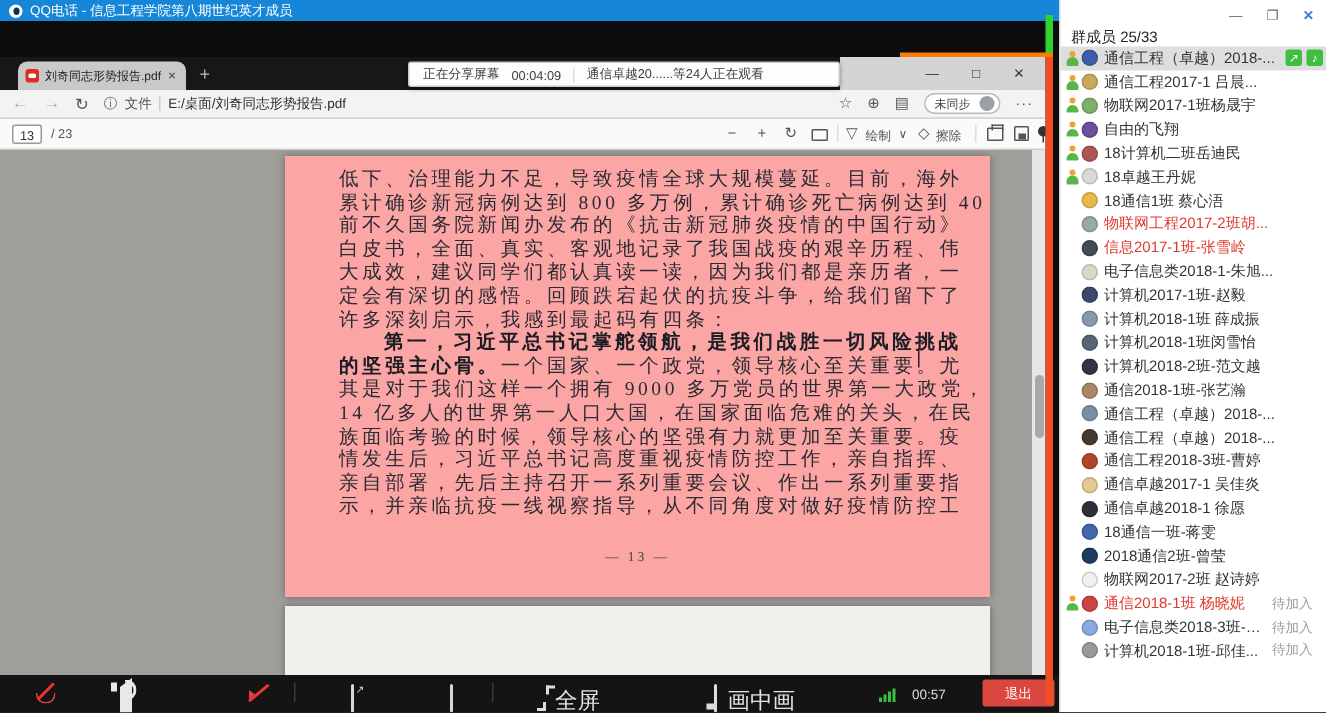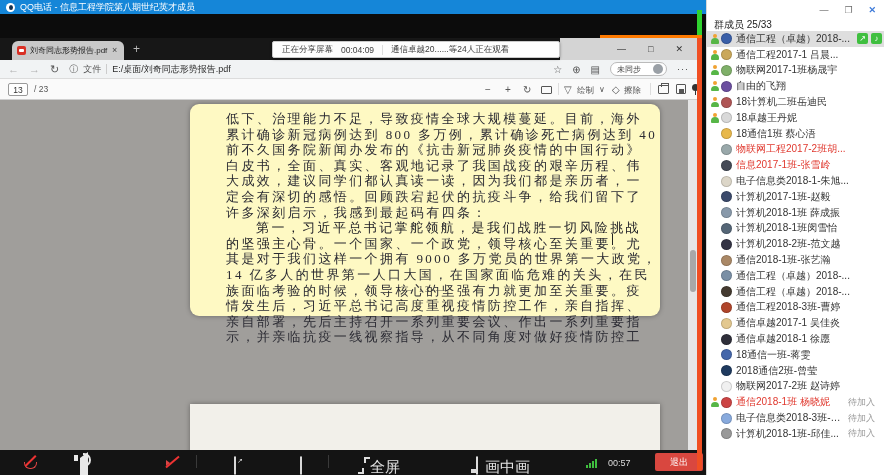--- a/index.html
+++ b/index.html
@@ -41,21 +41,21 @@
   .toolbar { position:absolute; left:0; top:60px; width:697px; height:19px; background:#f1f3f4;
     border-bottom:1px solid #dcdcdc; display:flex; align-items:center; padding:0 8px; gap:10px; }
   .nav { font-size:11px; color:#b0b0b0; }
   .nav.on { color:#555; }
   .addr { display:flex; align-items:center; gap:5px; flex:1 1 auto; }
   .addr .info { font-size:9px; color:#666; }
   .addr .proto { font-size:9px; color:#555; }
   .addr .bar { width:1px; height:10px; background:#ccc; }
   .addr .url { font-size:9px; color:#2c2c2c; white-space:nowrap; }
   .tb-ic { font-size:10px; color:#555; }
-  .profile-pill { display:flex; align-items:center; gap:12px; border:1px solid #bbb; border-radius:9px;
+  .profile-pill { display:flex; align-items:center; gap:6px; border:1px solid #bbb; border-radius:9px;
     background:#fff; height:14px; padding:0 3px 0 6px; }
   .profile-pill .lbl { font-size:8px; color:#444; white-space:nowrap; }
   .profile-pill .ava { width:10px; height:10px; border-radius:50%; background:#9aa0a6; }
   .dots { font-size:9px; color:#444; letter-spacing:1px; }
 
   
   .pdfbar { position:absolute; left:0; top:79px; width:697px; height:21px; background:#fafafa;
     border-bottom:1px solid #cfcfcf; }
   .pagebox { position:absolute; left:8px; top:4px; width:20px; height:13px; background:#fff;
     border:1px solid #9a9a9a; border-radius:2px; font-size:8.5px; color:#333; text-align:center; line-height:12px; }
@@ -66,28 +66,28 @@
   .fitrect { position:absolute; top:7px; width:11px; height:8px; border:1px solid #555; border-radius:1px; }
   .mini-print { position:absolute; top:6px; width:11px; height:9px; border:1px solid #555; border-radius:1px; }
   .mini-print:before { content:""; position:absolute; left:2px; top:-3px; width:6px; height:3px; border:1px solid #555; border-bottom:none; }
   .mini-save { position:absolute; top:5px; width:10px; height:10px; border:1px solid #555; border-radius:1px; }
   .mini-save:after { content:""; position:absolute; left:2px; bottom:0; width:5px; height:4px; background:#555; }
   .mini-pin { position:absolute; top:5px; width:7px; height:7px; background:#333; border-radius:50%; }
   .mini-pin:after { content:""; position:absolute; left:3px; top:6px; width:1px; height:5px; background:#333; }
 
   
   .pdfarea { position:absolute; left:0; top:100px; width:697px; height:350px; background:#a09e9b; overflow:hidden; }
-  .page1 { position:absolute; left:190px; top:4px; width:470px; height:212px; background:#fef9c3;
-    box-shadow:0 0 5px rgba(0,0,0,.35);border-radius:9px; }
+  .page1 { position:absolute; left:190px; top:4px; width:470px; height:294px; background:#fca5a5;
+    box-shadow:0 0 5px rgba(0,0,0,.35); }
   .page2 { position:absolute; left:190px; top:304px; width:470px; height:60px; background:#f2f0ea;
     box-shadow:0 0 5px rgba(0,0,0,.35); }
   .pdftext { position:absolute; left:36px; top:7px; width:406px;
     font-family:"Liberation Serif", serif; }
   .pline { font-size:13px; line-height:15.6px; letter-spacing:2.4px; color:#2b2b33; white-space:nowrap; }
-  .pline b { font-weight:400; color:#1c1c24; }
+  .pline b { font-weight:700; color:#1c1c24; }
   .pline.ind { padding-left:30px; }
   .pfooter { position:absolute; left:0; right:0; bottom:22px; text-align:center;
     font-family:"Liberation Serif", serif; font-size:9px; color:#444; letter-spacing:2px; }
   .ibeam { position:absolute; left:422px; top:130px; width:1px; height:11px; background:#222; }
   .pdfscroll { position:absolute; left:688px; top:0; width:9px; height:350px; background:#e6e6e6; }
   .pdfthumb { position:absolute; left:1.5px; top:150px; width:6px; height:42px; background:#a8a8a8; border-radius:3px; }
 
   
   .b-green { position:absolute; left:697px; top:10px; width:5px; height:26px; background:#2fd32f; z-index:40; }
   .b-red { position:absolute; left:697px; top:36px; width:5px; height:434px; background:#f04f23; z-index:40; }

